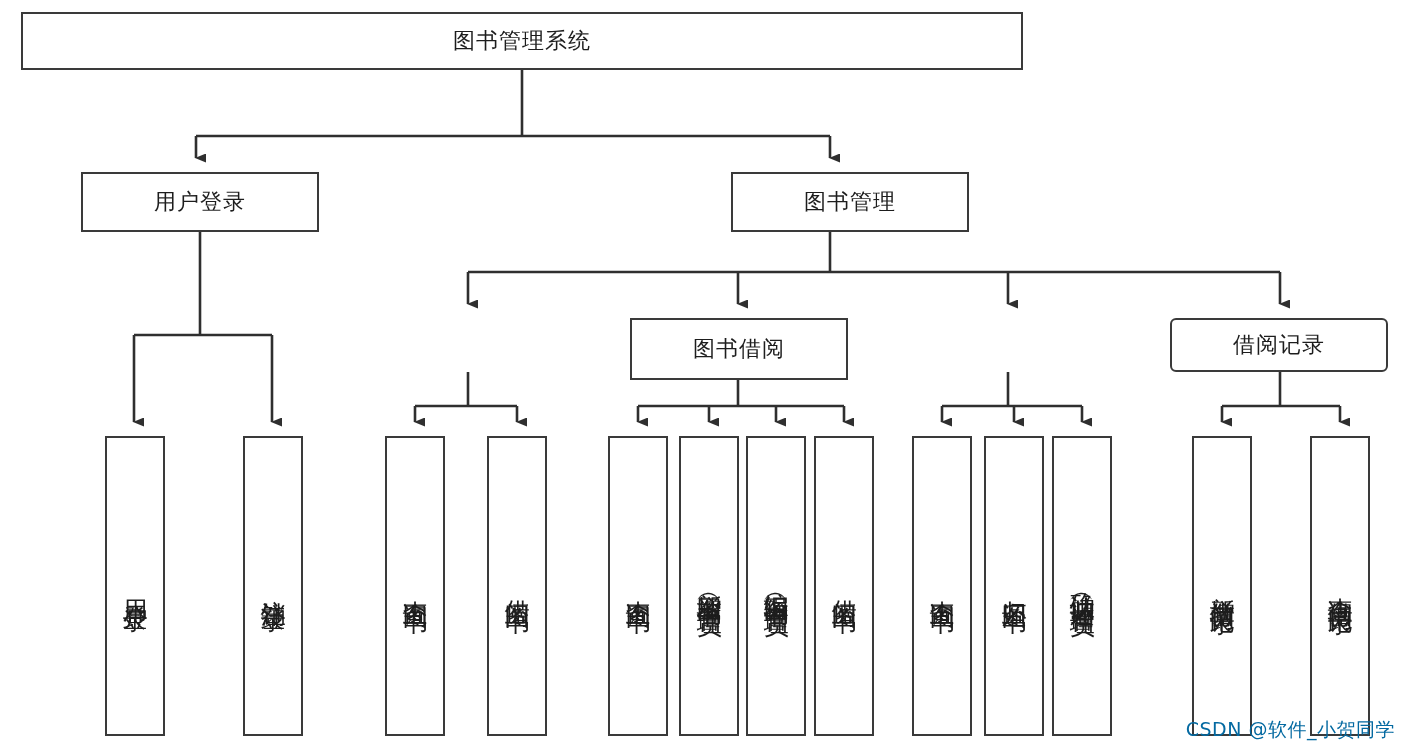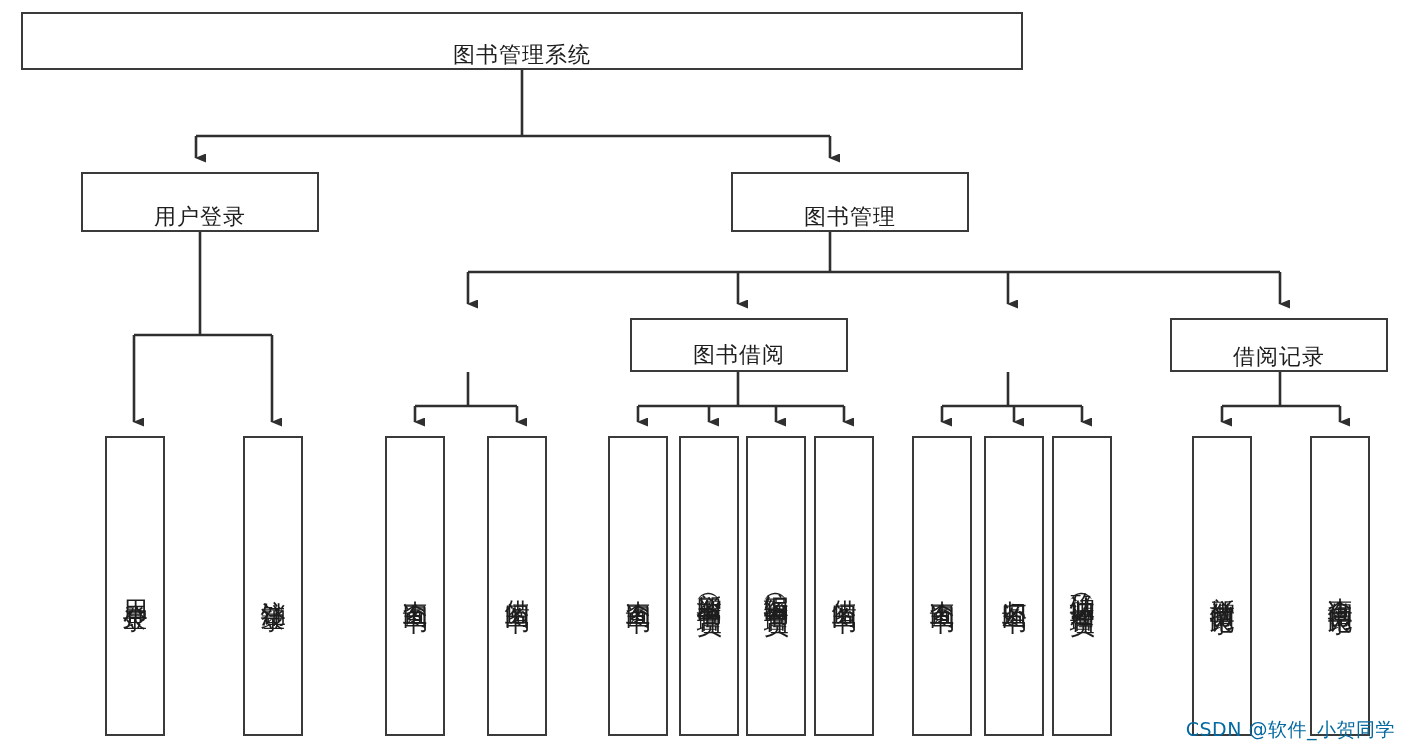--- a/index.html
+++ b/index.html
@@ -32,21 +32,20 @@
     border: 2px solid #3a3a3a;
     display: flex;
     align-items: center;
     justify-content: center;
     color: #1d1d1d;
   }
   .node.horiz {
     font-size: 22px;
     letter-spacing: 1px;
     line-height: 1.2;
-    align-items: flex-end;
   }
   .node.vert {
     writing-mode: vertical-rl;
     text-orientation: upright;
     font-size: 25px;
     line-height: 1.25;
     letter-spacing: 3px;
     padding: 4px 0;
   }
   .node.vert .node-label {
@@ -125,24 +124,24 @@
     <span class="node-label">图书管理系统</span>
   </div>
 
   <div class="node horiz" style="left:81px; top:172px; width:238px; height:60px;">
     <span class="node-label">用户登录</span>
   </div>
   <div class="node horiz" style="left:711px; top:172px; width:238px; height:60px;margin-left:20px;">
     <span class="node-label">图书管理</span>
   </div>
 
-  <div class="node horiz" style="left:630px; top:318px; width:218px; height:54px;font-family:Liberation Mono, monospace;">
+  <div class="node horiz" style="left:630px; top:318px; width:218px; height:62px;">
     <span class="node-label">图书借阅</span>
   </div>
-  <div class="node horiz" style="left:1170px; top:318px; width:218px; height:54px;">
+  <div class="node horiz" style="left:1170px; top:318px; width:218px; height:54px;border-radius:6px;">
     <span class="node-label">借阅记录</span>
   </div>
 
   <div class="node vert" style="left:105px; top:436px; width:60px; height:300px;">
     <span class="node-label">用户登录</span>
   </div>
   <div class="node vert" style="left:243px; top:436px; width:60px; height:300px;">
     <span class="node-label">注销登录</span>
   </div>
 

